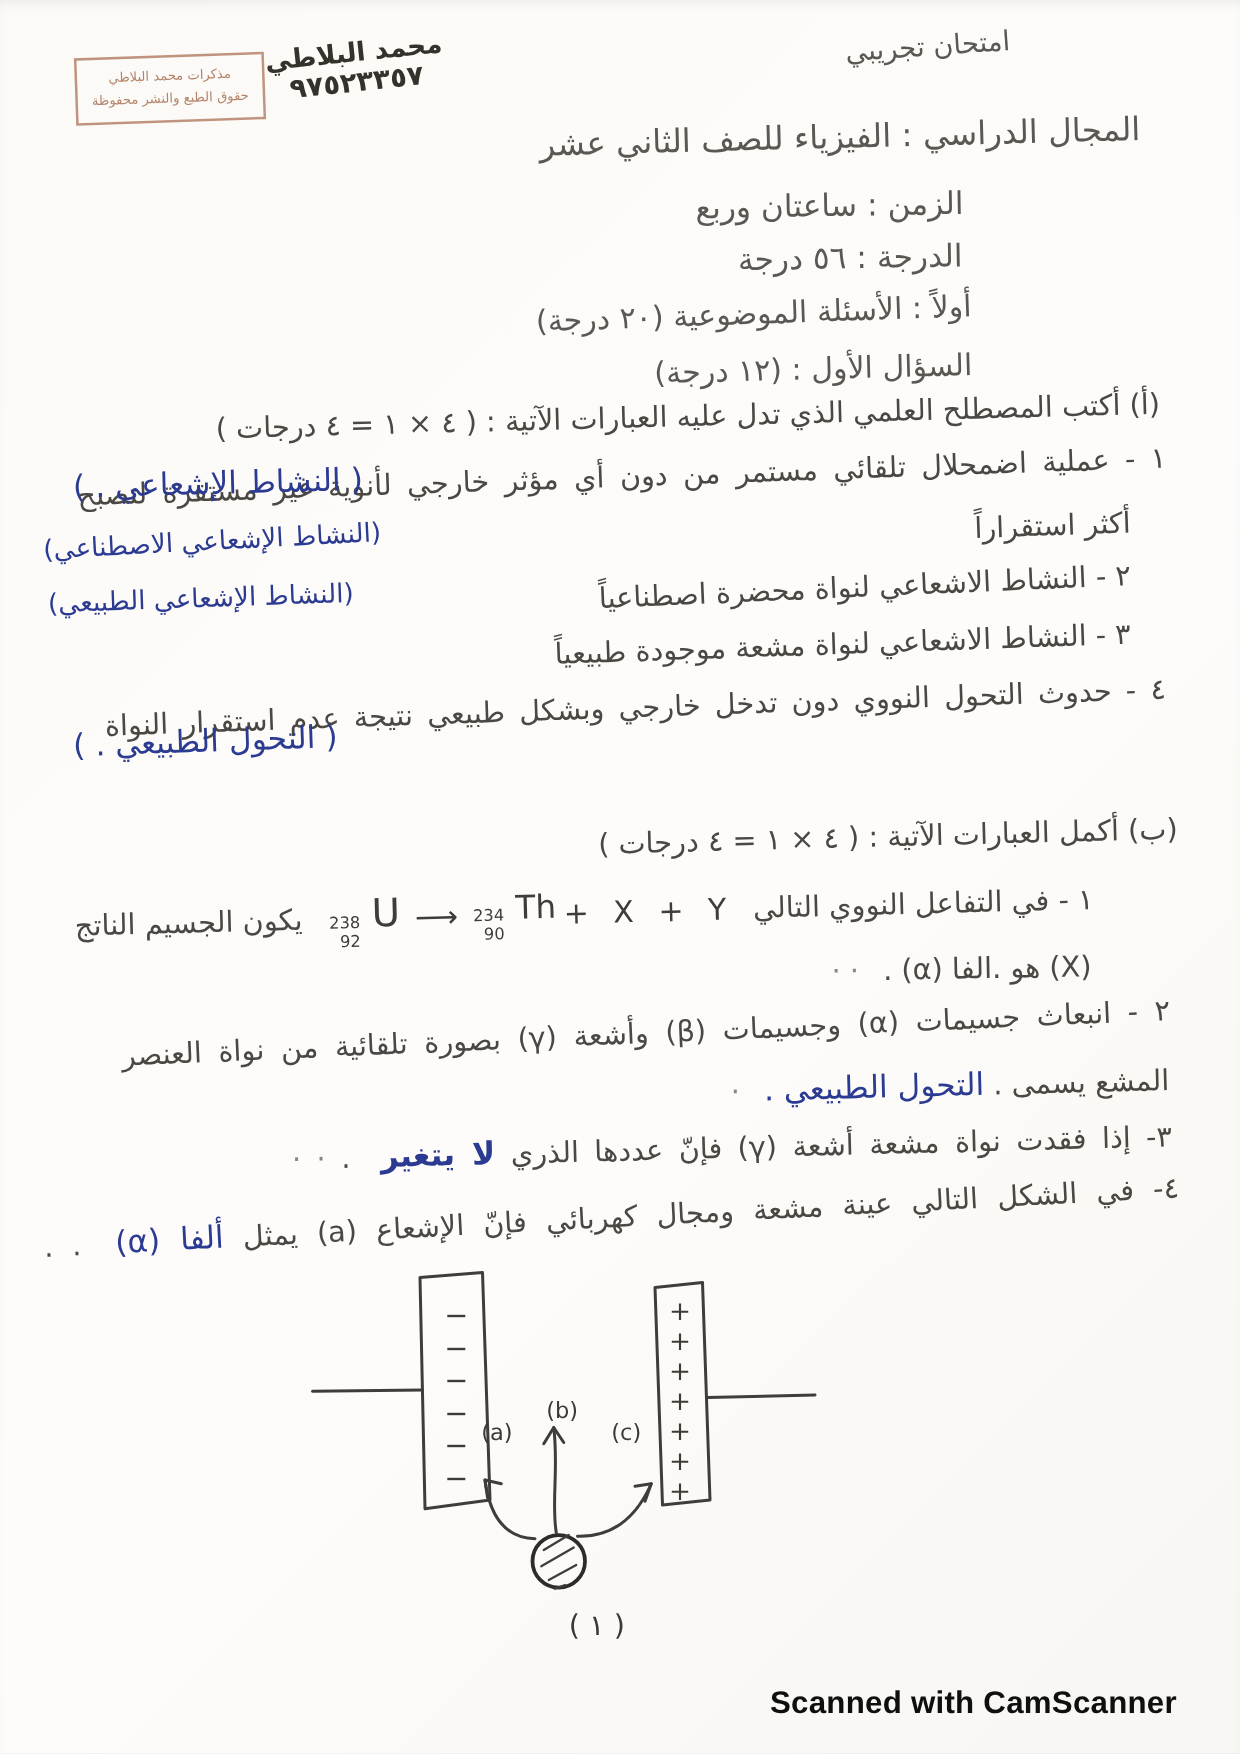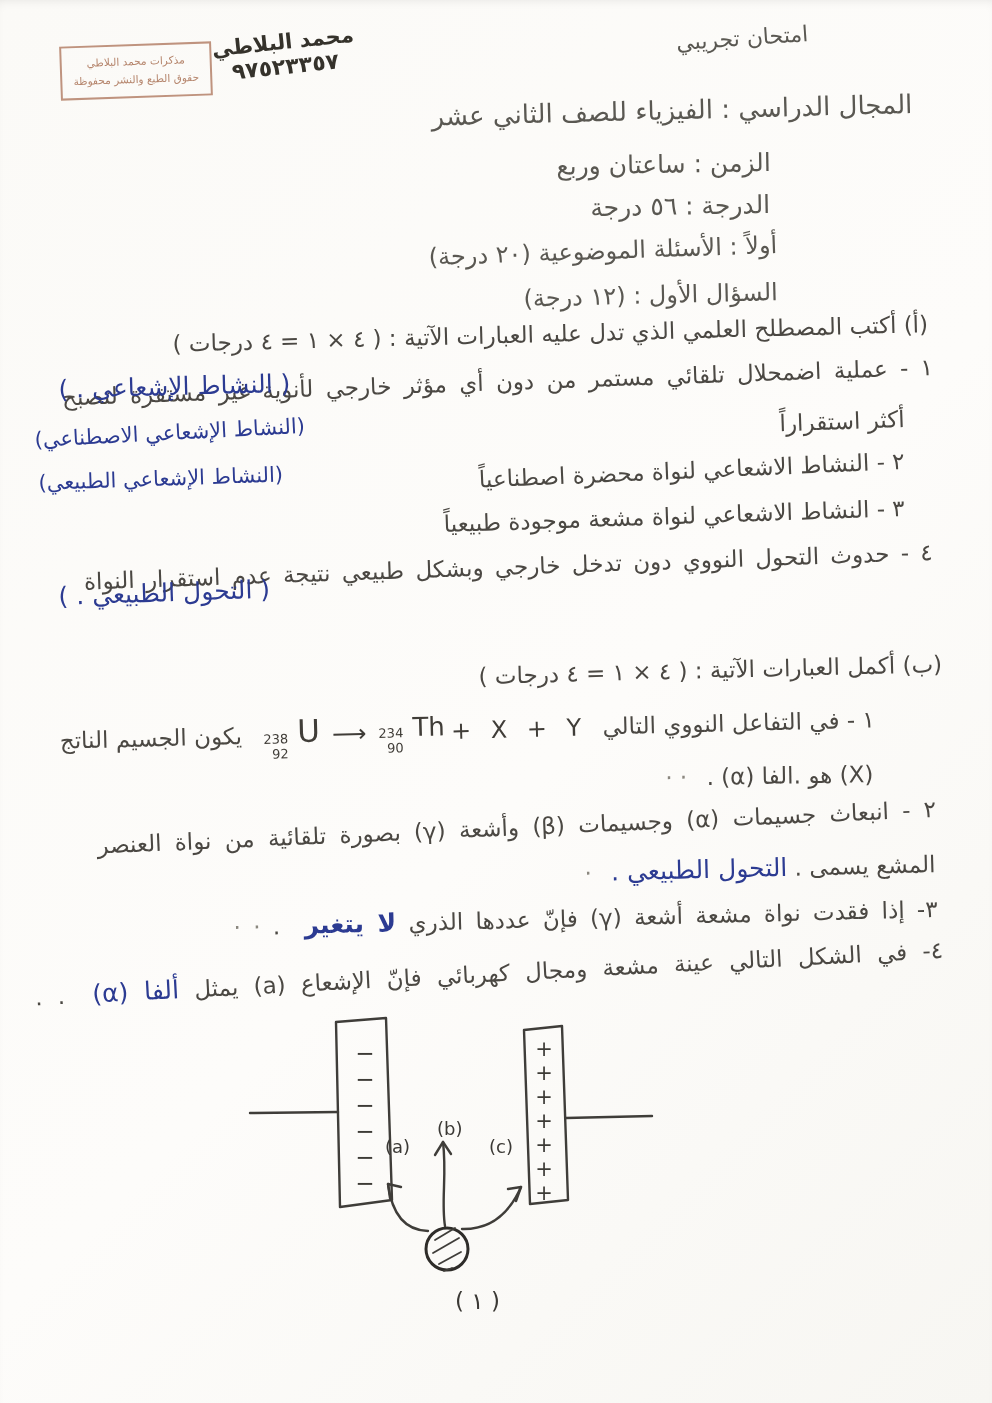--- a/index.html
+++ b/index.html
@@ -179,14 +179,15 @@
       <div>+</div>
       <div>+</div>
       <div>+</div>
     </div>
 
   <span class="fig-label" style="left:385px;top:1136px">(a)</span>
   <span class="fig-label" style="left:437px;top:1118px">(b)</span>
   <span class="fig-label" style="left:489px;top:1136px">(c)</span>
   <div class="fig-caption">( ١ )</div>
 
+  <div class="camscanner">Scanned with CamScanner</div>
 
 </div>
 
 </body></html>

